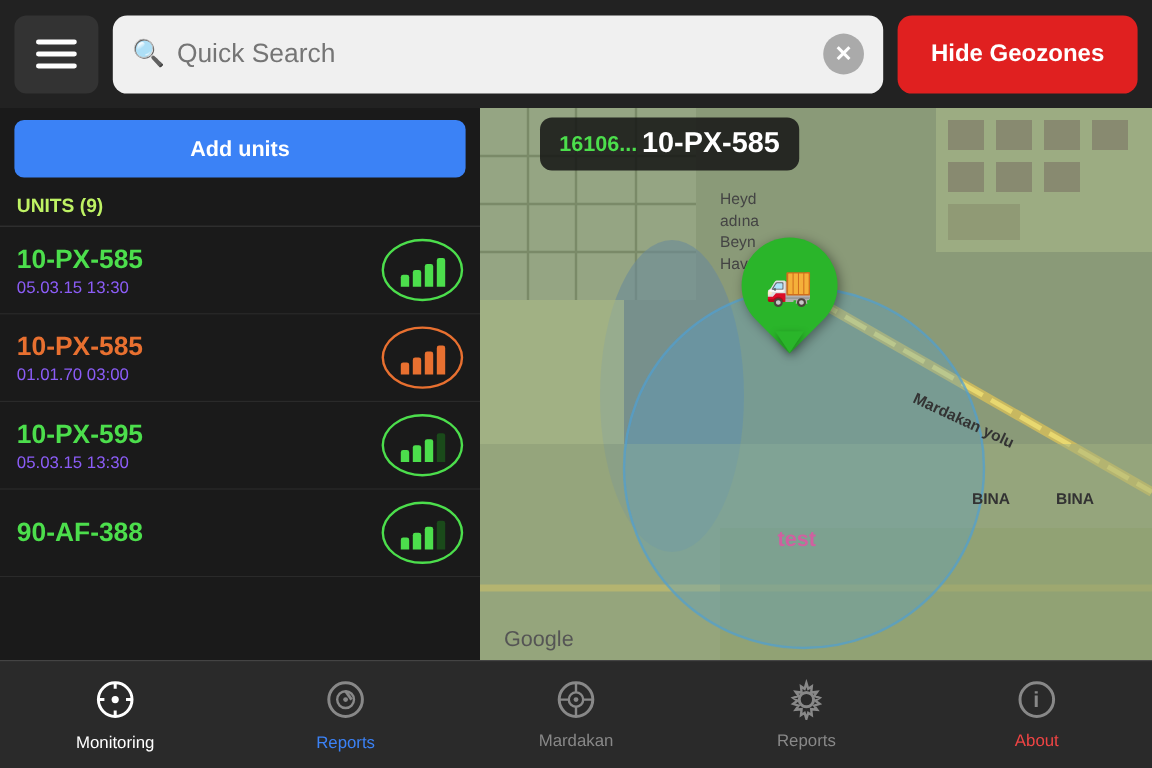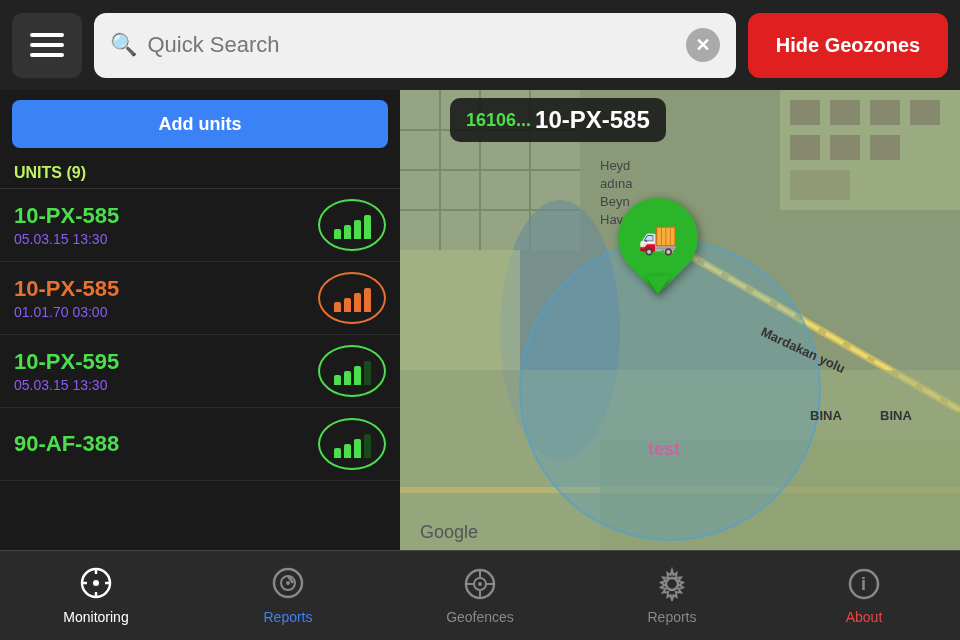--- a/index.html
+++ b/index.html
@@ -325,21 +325,21 @@
       <svg width="34" height="34" viewBox="0 0 34 34" fill="none">
         <circle cx="17" cy="17" r="14" stroke="#888" stroke-width="2.5" fill="none"></circle>
         <circle cx="17" cy="17" r="6" stroke="#888" stroke-width="2" fill="none"></circle>
         <circle cx="17" cy="17" r="2" fill="#888"></circle>
         <line x1="17" y1="3" x2="17" y2="11" stroke="#888" stroke-width="2"></line>
         <line x1="17" y1="23" x2="17" y2="31" stroke="#888" stroke-width="2"></line>
         <line x1="3" y1="17" x2="11" y2="17" stroke="#888" stroke-width="2"></line>
         <line x1="23" y1="17" x2="31" y2="17" stroke="#888" stroke-width="2"></line>
       </svg>
     </div>
-    <span class="nav-label" style="color:#888;">Geofences</span>
+    <span class="nav-label" style="color:#888;">Mardakan</span>
   </div>
 
   <div class="nav-item">
     <div>
       <svg width="34" height="34" viewBox="0 0 34 34" fill="none">
         <circle cx="17" cy="17" r="6" stroke="#888" stroke-width="2.5" fill="none"></circle>
         <path d="M17 3 L18.5 8 L21.5 6 L21 11 L26 10.5 L23.5 14 L28 15.5 L24.5 18 L28 20.5 L23.5 22 L26 25.5 L21 25 L21.5 30 L18.5 28 L17 33 L15.5 28 L12.5 30 L13 25 L8 25.5 L10.5 22 L6 20.5 L9.5 18 L6 15.5 L10.5 14 L8 10.5 L13 11 L12.5 6 L15.5 8 Z" stroke="#888" stroke-width="2" fill="none"></path>
       </svg>
     </div>
     <span class="nav-label" style="color:#888;">Reports</span>

